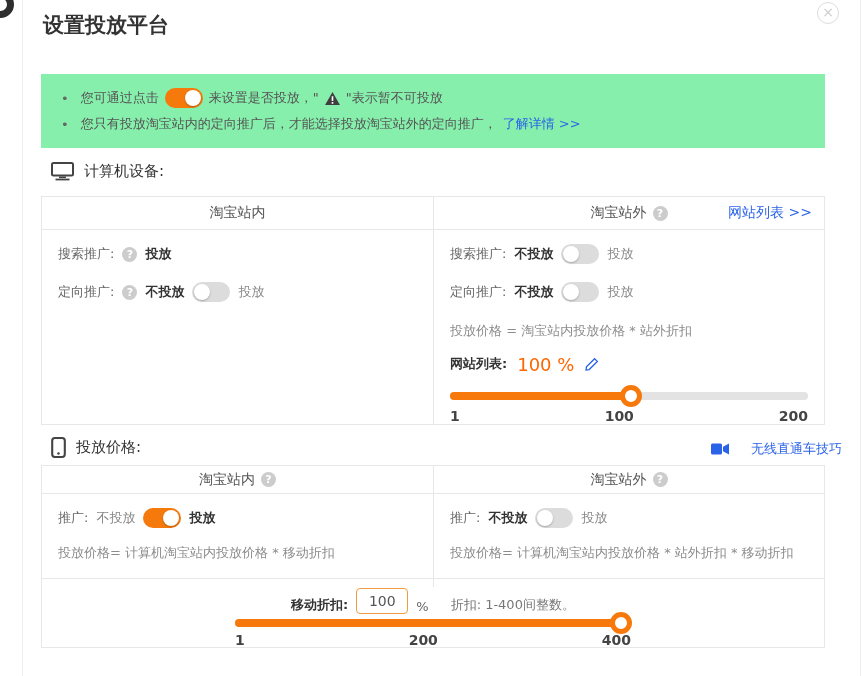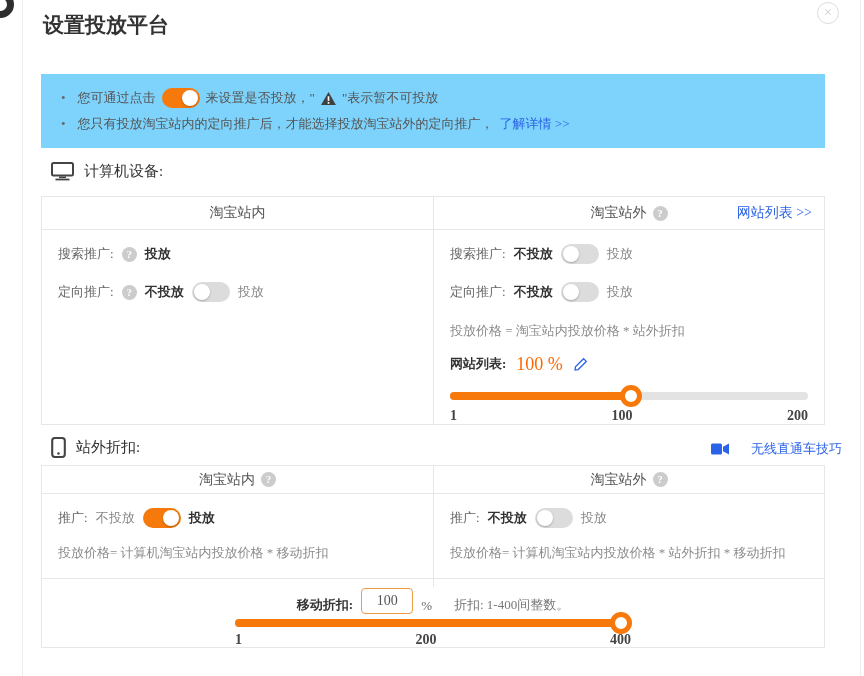--- a/index.html
+++ b/index.html
@@ -1,37 +1,37 @@
 <!DOCTYPE html>
 <html><head>
 <meta charset="utf-8">
 <style>
   * { box-sizing: border-box; margin: 0; padding: 0; }
   html,body { width:864px; height:676px; overflow:hidden; background:#fff;
     font-family:"DejaVu Sans","Liberation Sans",sans-serif; }
-  .page { position:relative; width:747px; height:676px;font-family:Liberation Serif, serif; }
+  .page { position:relative; width:747px; height:676px; }
 
   
   .partial-circle { position:absolute; left:-13px; top:-9px; width:27px; height:27px;
     border-radius:50%; border:7px solid #2e2e2e; background:#fff; }
   .edge-frag-1 { position:absolute; right:0; top:455px; width:3px; height:40px; background:#e9e9e9; }
   .edge-frag-2 { position:absolute; right:0; top:596px; width:3px; height:30px; background:#f3ecd2; }
 
   .dialog { position:absolute; left:22px; top:0; width:839px; height:676px;
     background:#fff; border-left:1px solid #ededed; border-right:1px solid #ededed; }
 
   .dialog-title { position:absolute; left:20px; top:11px; font-size:21px; font-weight:bold; color:#333; }
 
   .close-btn { position:absolute; left:794px; top:2px; width:22px; height:22px; border-radius:50%;
     border:1px solid #ddd; background:#fff; color:#ccc; font-size:14px; line-height:19px;
     text-align:center; cursor:pointer; }
 
   
   .notice { position:absolute; left:18px; top:74px; width:784px; height:74px;
-    background:#7dd3fc; padding:11px 20px; font-size:13px; color:#555; }
+    background:#86efac; padding:11px 20px; font-size:13px; color:#555; }
   .notice-line { display:flex; align-items:center; gap:6px; height:26px; white-space:nowrap; }
   .notice-line::before { content:"•"; color:#666; margin-right:6px; font-size:13px; }
   a.blue-link { color:#2b63e8; text-decoration:none; cursor:pointer; }
 
   
   .toggle { display:inline-block; width:38px; height:20px; border-radius:10px;
     background:#dcdcdc; position:relative; vertical-align:middle; cursor:pointer; flex:0 0 auto; }
   .toggle .knob { position:absolute; top:2px; width:16px; height:16px; border-radius:50%;
     background:#fff; box-shadow:0 1px 2px rgba(0,0,0,.25); }
   .toggle.off .knob { left:2px; }
@@ -216,21 +216,21 @@
           </div>
         </div>
       </div>
     </div>
 
     <div class="section-header sh2">
       <svg width="15" height="21" viewBox="0 0 14 20">
         <rect x="1" y="1" width="12" height="18" rx="2.5" fill="none" stroke="#444" stroke-width="2"></rect>
         <circle cx="7" cy="15.7" r="1.2" fill="#444"></circle>
       </svg>
-      <span>站外折扣:</span>
+      <span>投放价格:</span>
     </div>
     <div class="tips-link">
       <svg width="18" height="12" viewBox="0 0 18 12">
         <rect x="0" y="0.6" width="11" height="10.8" rx="1.5" fill="#2b63e8"></rect>
         <path d="M12 3.8 L18 0.4 V11.6 L12 8.2 Z" fill="#2b63e8"></path>
       </svg>
       <a class="blue-link">无线直通车技巧</a>
     </div>
 
     <div class="tbl t2">

